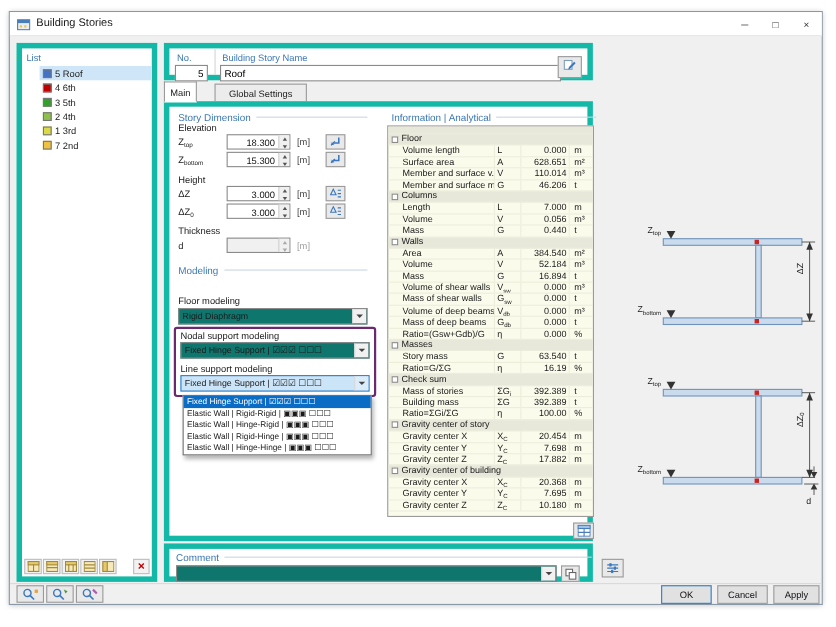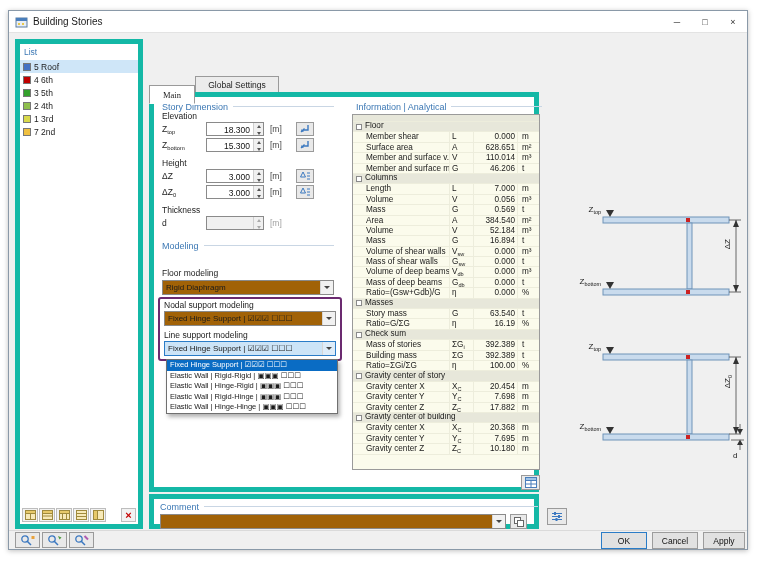--- a/index.html
+++ b/index.html
@@ -43,21 +43,21 @@
   .spin i{flex:1;display:flex;align-items:center;justify-content:center;}
   .spin i.up::after{content:"";border:2.5px solid transparent;border-bottom:3.5px solid #555;margin-bottom:2px;}
   .spin i.dn::after{content:"";border:2.5px solid transparent;border-top:3.5px solid #555;margin-top:2px;}
   .funit{position:absolute;left:108px;top:2px;font-size:8.5px;color:#444;}
   .fbtn{position:absolute;left:134px;top:0;width:18px;height:14px;background:#e9e9e9;border:1px solid #9a9a9a;display:flex;align-items:center;justify-content:center;}
   .frow.dis .finput{background:#f0f0f0;}
   .frow.dis .funit{color:#a0a0a0;}
   .frow.dis .spin i.up::after{border-bottom-color:#aaa;}
   .frow.dis .spin i.dn::after{border-top-color:#aaa;}
   
-  .combo{position:relative;height:15px;background:#a16207;border:1px solid #8a8a8a;font-size:8px;display:flex;align-items:center;padding:0 15px 0 3px;color:#1a1a1a;white-space:nowrap;overflow:hidden;width:172px;margin-left:6px;}
+  .combo{position:relative;height:15px;background:#0f766e;border:1px solid #8a8a8a;font-size:8px;display:flex;align-items:center;padding:0 15px 0 3px;color:#1a1a1a;white-space:nowrap;overflow:hidden;width:172px;margin-left:6px;}
   .combo .caret{position:absolute;right:0;top:0;bottom:0;width:13px;display:flex;align-items:center;justify-content:center;background:#f1f1f1;border-left:1px solid #d6d6d6;}
   .caret::after{content:"";border:3px solid transparent;border-top:3.5px solid #444;margin-top:3.5px;}
   .combo.focused{background:#cce4f7;border-color:#2a7cc7;}
   .combo.focused .caret{background:#ddecf9;}
   
   .hl-box{position:relative;border:2px solid #6b2a70;border-radius:3px;margin:2px 0 0 2px;width:184px;padding:2px 0 3px 0;}
   .hl-box .grp-label{margin-left:4px;}
   .hl-box .combo{margin-left:4px;}
   
   .dd-list{position:absolute;left:6px;top:100%;width:172px;background:#fff;border:1px solid #707070;z-index:30;box-shadow:2px 3px 4px rgba(0,0,0,.3);}
@@ -109,21 +109,21 @@
     <span class="title-text">Building Stories</span>
     <div class="tb-controls">
       <div class="tb-btn">─</div>
       <div class="tb-btn">□</div>
       <div class="tb-btn">×</div>
     </div>
   </div>
 
   <div class="panel" style="left:6px;top:28px;width:128px;height:490px;">
     <div class="list-hdr">List</div>
-    <div style="position:absolute;left:0;right:0;top:16px;">
+    <div style="position:absolute;left:16px;right:0;top:16px;">
         <div class="li sel">
     <span class="sw" style="background: rgb(68, 114, 196);"></span>
     <span class="li-t">5 Roof</span>
   </div>
         <div class="li">
     <span class="sw" style="background: rgb(192, 0, 0);"></span>
     <span class="li-t">4 6th</span>
   </div>
         <div class="li">
     <span class="sw" style="background: rgb(51, 160, 44);"></span>
@@ -175,22 +175,35 @@
       <div class="mini-btn">
           <svg width="11" height="10">
             <rect x="0.5" y="0.5" width="10" height="9" fill="#f7e9b8" stroke="#a08a3c"></rect>
             <rect x="0.5" y="0.5" width="4" height="9" fill="#e7c96a" stroke="#a08a3c"></rect>
           </svg>
         </div>
       <div class="del-btn">×</div>
     </div>
   </div>
 
-
-  <div class="tab active" style="left:140px;top:74px;width:46px;height:19px;font-family:Liberation Serif, serif;">Main</div>
+  <div class="panel" style="left:140px;top:28px;width:390px;height:34px;">
+    <span class="hs-label" style="left:7px;">No.</span>
+    <div class="hs-box" style="left:5px;top:15px;width:30px;height:15px;justify-content:flex-end;padding-right:3px;">5</div>
+    <div class="vdiv" style="left:41px;"></div>
+    <span class="hs-label" style="left:48px;">Building Story Name</span>
+    <div class="hs-box" style="left:46px;top:15px;width:310px;height:15px;padding-left:3px;">Roof</div>
+    <div class="edit-btn" style="right:5px;top:7px;">
+      <span><svg width="12" height="12">
+            <rect x="1" y="2" width="7" height="8" fill="#fff" stroke="#7a9cc0"></rect>
+            <path d="M4.5 10.5 L5.2 8 L10 3.2 L11.3 4.5 L6.5 9.3 Z" fill="#3b78c0"></path>
+          </svg></span>
+    </div>
+  </div>
+
+  <div class="tab active" style="left:140px;top:63px;width:30px;height:19px;">Main</div>
   <div class="tab" style="left:186px;top:65px;width:84px;height:17px;">Global Settings</div>
 
   <div class="panel" style="left:140px;top:81px;width:390px;height:400px;">
 
     <div style="position:absolute;left:2px;top:4px;width:190px;">
       <div class="sec-hdr">
           <span>Story Dimension</span>
         </div>
 
       <div class="grp-label" style="margin-top:0;">Elevation</div>
@@ -323,21 +336,21 @@
       <div class="itable" style="left:2px;">
         <div class="irow hdr0"></div>
         <div>
             <div class="irow srow">
     <div class="c-label">
                 <span class="cb"></span>
                 <span class="s-name">Floor</span>
               </div>
   </div>
             <div class="irow">
-    <div class="c-label">Member shear</div>
+    <div class="c-label">Volume length</div>
     <div class="c-sym"><span class="sym-m">L</span><sub class="sym-s"></sub></div>
     <div class="c-val">0.000</div>
     <div class="c-unit">m</div>
   </div>
             <div class="irow">
     <div class="c-label">Surface area</div>
     <div class="c-sym"><span class="sym-m">A</span><sub class="sym-s"></sub></div>
     <div class="c-val">628.651</div>
     <div class="c-unit">m²</div>
   </div>
@@ -367,22 +380,28 @@
   </div>
             <div class="irow">
     <div class="c-label">Volume</div>
     <div class="c-sym"><span class="sym-m">V</span><sub class="sym-s"></sub></div>
     <div class="c-val">0.056</div>
     <div class="c-unit">m³</div>
   </div>
             <div class="irow">
     <div class="c-label">Mass</div>
     <div class="c-sym"><span class="sym-m">G</span><sub class="sym-s"></sub></div>
-    <div class="c-val">0.569</div>
-    <div class="c-unit">t</div>
+    <div class="c-val">0.440</div>
+    <div class="c-unit">t</div>
+  </div>
+            <div class="irow srow">
+    <div class="c-label">
+                <span class="cb"></span>
+                <span class="s-name">Walls</span>
+              </div>
   </div>
             <div class="irow">
     <div class="c-label">Area</div>
     <div class="c-sym"><span class="sym-m">A</span><sub class="sym-s"></sub></div>
     <div class="c-val">384.540</div>
     <div class="c-unit">m²</div>
   </div>
             <div class="irow">
     <div class="c-label">Volume</div>
     <div class="c-sym"><span class="sym-m">V</span><sub class="sym-s"></sub></div>

